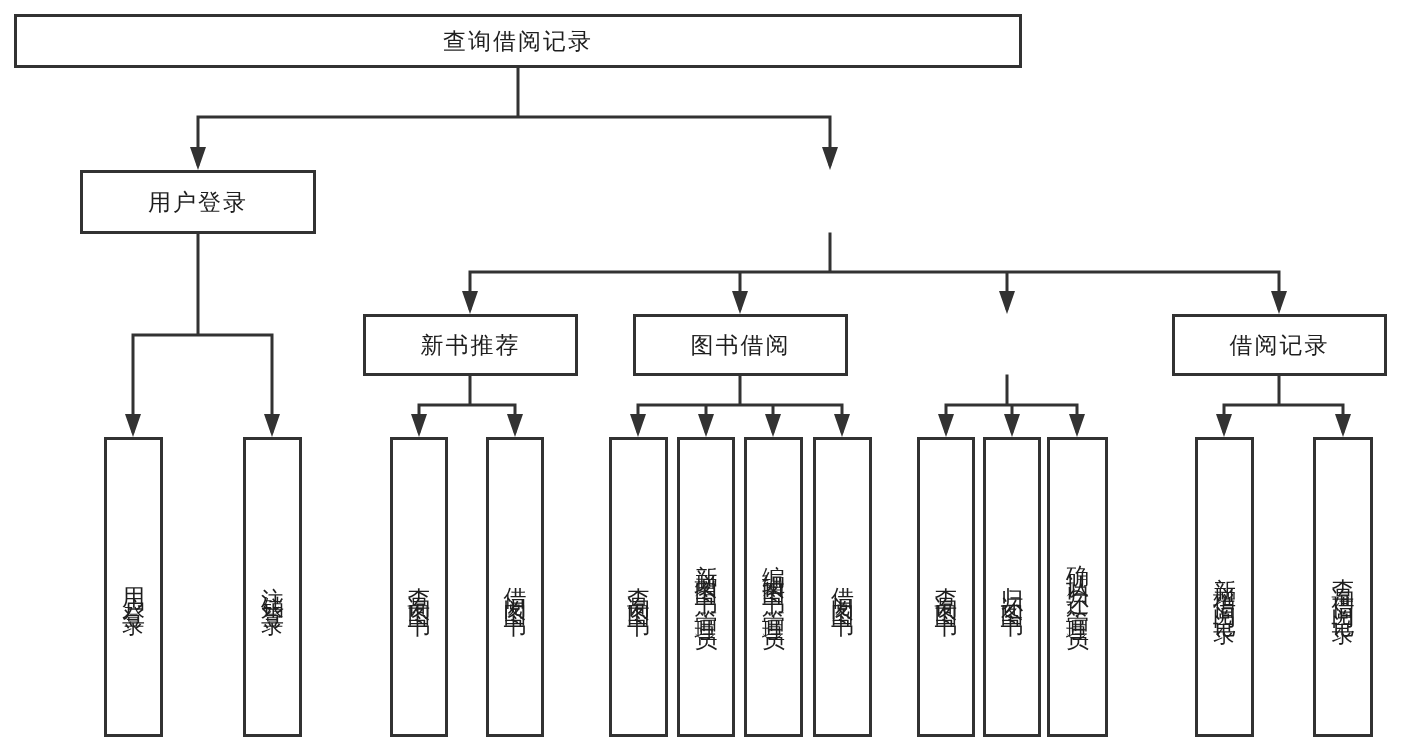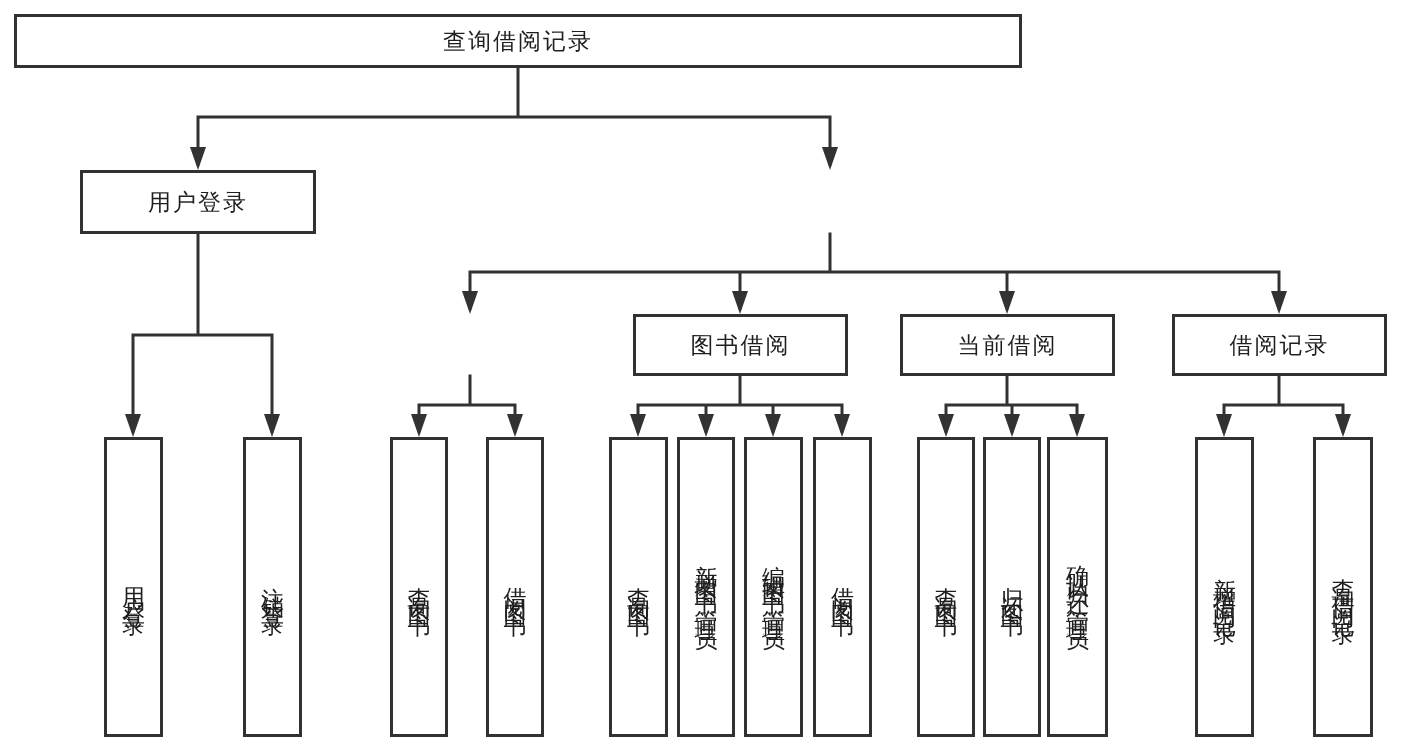--- a/index.html
+++ b/index.html
@@ -92,25 +92,25 @@
   </svg>
 
   <div class="box" style="left:14px; top:14px; width:1008px; height:54px;">
     <span class="h-label">查询借阅记录</span>
   </div>
 
   <div class="box" style="left:80px; top:170px; width:236px; height:64px;">
     <span class="h-label">用户登录</span>
   </div>
 
+  <div class="box" style="left:363px; top:314px; width:215px; height:62px;">
+    <span class="h-label">新书推荐</span>
+  </div>
   <div class="box" style="left:633px; top:314px; width:215px; height:62px;text-align:right;">
     <span class="h-label">图书借阅</span>
-  </div>
-  <div class="box" style="left:900px; top:314px; width:215px; height:62px;">
-    <span class="h-label">当前借阅</span>
   </div>
   <div class="box" style="left:1172px; top:314px; width:215px; height:62px;">
     <span class="h-label">借阅记录</span>
   </div>
 
   <div class="box" style="left:104px; top:437px; width:59px; height:300px;">
     <span class="v-label">用户登录</span>
   </div>
   <div class="box" style="left:243px; top:437px; width:59px; height:300px;">
     <span class="v-label">注销登录</span>

